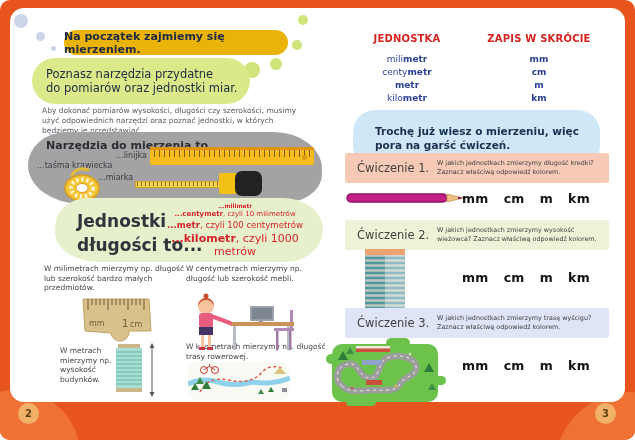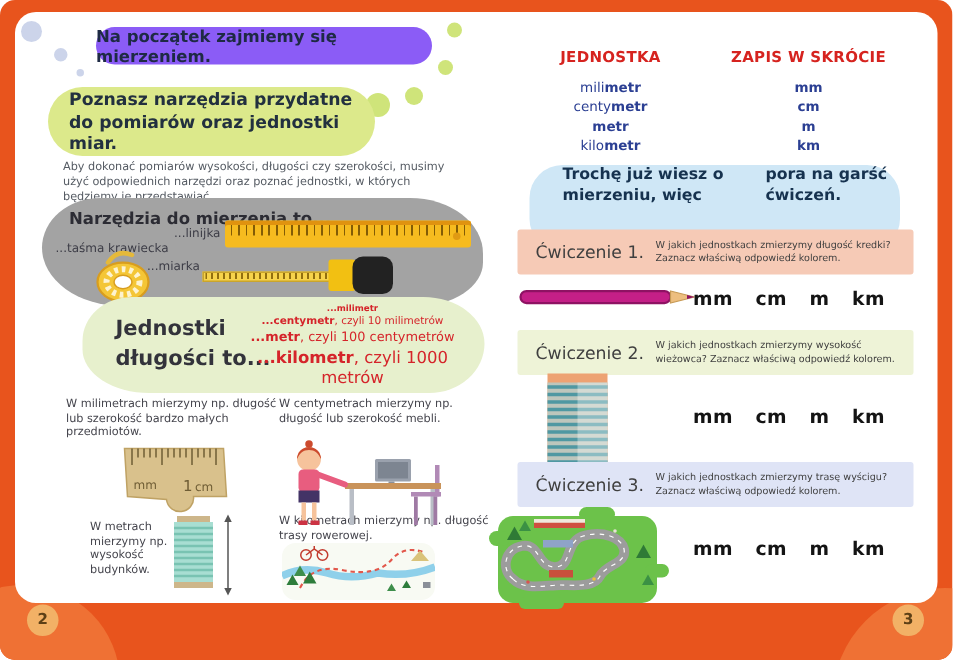--- a/index.html
+++ b/index.html
@@ -9,59 +9,59 @@
   .sw-left{width:130px;height:130px;left:-50px;top:390px;}
   .sw-right{width:150px;height:150px;left:555px;top:392px;}
   .sheet{position:absolute;left:10px;top:8px;width:615px;height:394px;background:#ffffff;border-radius:14px;}
   .abs{position:absolute;}
   .dot{position:absolute;border-radius:50%;}
   .dot-blue{background:#ccd4ea;}
   .dot-green{background:#cfe47a;}
   .badge{position:absolute;width:21px;height:21px;border-radius:50%;background:#f2b166;
          display:flex;align-items:center;justify-content:center;font-size:10px;font-weight:bold;color:#5d4016;}
   
-  .intro-pill{left:54px;top:10px;width:224px;height:25px;background:#8b5cf6;border-radius:14px;
+  .intro-pill{left:54px;top:22px;width:224px;height:25px;background:#eab308;border-radius:14px;
               display:flex;align-items:center;justify-content:center;font-size:11px;font-weight:bold;color:#1e2a44;}
   .goal-pill{left:22px;top:50px;width:218px;height:46px;background:#dce98b;border-radius:24px;
              display:flex;flex-direction:column;justify-content:center;padding-left:14px;box-sizing:border-box;
-             font-size:11.5px;font-weight:bold;color:#22303f;line-height:1.25;}
+             font-size:11.5px;font-weight:normal;color:#22303f;line-height:1.25;}
   .intro-par{left:32px;top:98px;width:262px;font-size:7.5px;color:#555b63;line-height:1.32;}
   .tools-blob{left:18px;top:124px;width:294px;height:72px;background:#a3a3a3;
               border-radius:40px 50px 45px 55px / 34px 38px 30px 40px;}
   .tools-title{left:18px;top:7px;font-size:11px;font-weight:bold;color:#2c2c34;}
   .tool-label{position:absolute;font-size:8px;color:#3c3c46;}
   .ruler{left:122px;top:15px;width:164px;height:18px;background:#f6bb1f;border-radius:2px;
          box-shadow:inset 0 3px 0 #e0930f;}
   .ruler-ticks{position:absolute;left:4px;right:4px;top:3px;height:7px;
          background:repeating-linear-gradient(90deg,rgba(110,75,0,.85) 0 1px,transparent 1px 5px);}
   .ruler-hole{position:absolute;right:7px;top:8px;width:5px;height:5px;border-radius:50%;background:#e09a12;}
   .miarka{left:107px;top:37px;width:160px;height:28px;}
   .miarka-strip{position:absolute;left:0;top:12px;width:86px;height:7px;background:#f7d34b;border:1px solid #caa52c;
          box-sizing:border-box;}
   .miarka-strip::after{content:"";position:absolute;left:1px;right:1px;top:0;height:4px;
          background:repeating-linear-gradient(90deg,rgba(120,85,0,.8) 0 1px,transparent 1px 4px);}
   .miarka-yellow{position:absolute;left:84px;top:4px;width:18px;height:21px;background:#f2c012;border-radius:2px;}
   .miarka-black{position:absolute;left:100px;top:2px;width:27px;height:25px;background:#222;border-radius:7px;}
   .units-blob{left:45px;top:190px;width:268px;height:64px;background:#e7f0cd;
               border-radius:34px 42px 38px 46px / 30px 32px 34px 30px;}
-  .units-title{left:22px;top:12px;font-size:14px;font-weight:bold;color:#33333b;line-height:1.4;}
+  .units-title{left:22px;top:12px;font-size:17px;font-weight:bold;color:#33333b;line-height:1.4;}
   .units-lines{left:94px;top:5px;width:172px;text-align:center;color:#d5242a;}
   .units-lines b{font-weight:bold;}
   .u1{font-size:5.8px;}
   .u2{font-size:7px;margin-top:1px;}
   .u3{font-size:8.6px;margin-top:1.5px;}
   .u4{font-size:11px;margin-top:2px;text-align:center;}
   .ex-text{position:absolute;font-size:7.5px;color:#45454d;line-height:1.28;}
   
   .tbl-col{position:absolute;top:25px;text-align:center;}
   .tbl-h{font-size:10px;font-weight:bold;color:#d6231f;letter-spacing:.2px;}
   .tbl-rows{margin-top:9px;font-size:9px;color:#2b3f93;line-height:13px;}
   .tbl-rows b{font-weight:bold;}
   .practice-pill{left:343px;top:102px;width:247px;height:58px;background:#cfe7f6;border-radius:22px;
-                 display:flex;flex-direction:row;justify-content:center;padding-left:22px;box-sizing:border-box;
+                 display:flex;flex-direction:column;justify-content:center;padding-left:22px;box-sizing:border-box;
                  font-size:10.5px;font-weight:bold;color:#16324f;line-height:1.3;}
   .ex-bar{position:absolute;left:335px;width:264px;height:30px;border-radius:2px;display:flex;align-items:center;}
   .bar1{top:145px;background:#f6cab6;}
   .bar2{top:212px;background:#eef3d7;}
   .bar3{top:300px;background:#dfe4f6;}
   .ex-label{margin-left:12px;font-size:11.5px;color:#3f3f3f;width:80px;flex:none;}
   .ex-q{font-size:6.4px;color:#3f3f3f;width:166px;line-height:1.38;}
   .options{position:absolute;left:428px;width:176px;display:flex;gap:15px;justify-content:center;
            font-size:12.5px;font-weight:bold;color:#141414;letter-spacing:.3px;}
   .opt1{top:183px;} .opt2{top:262px;} .opt3{top:350px;}

